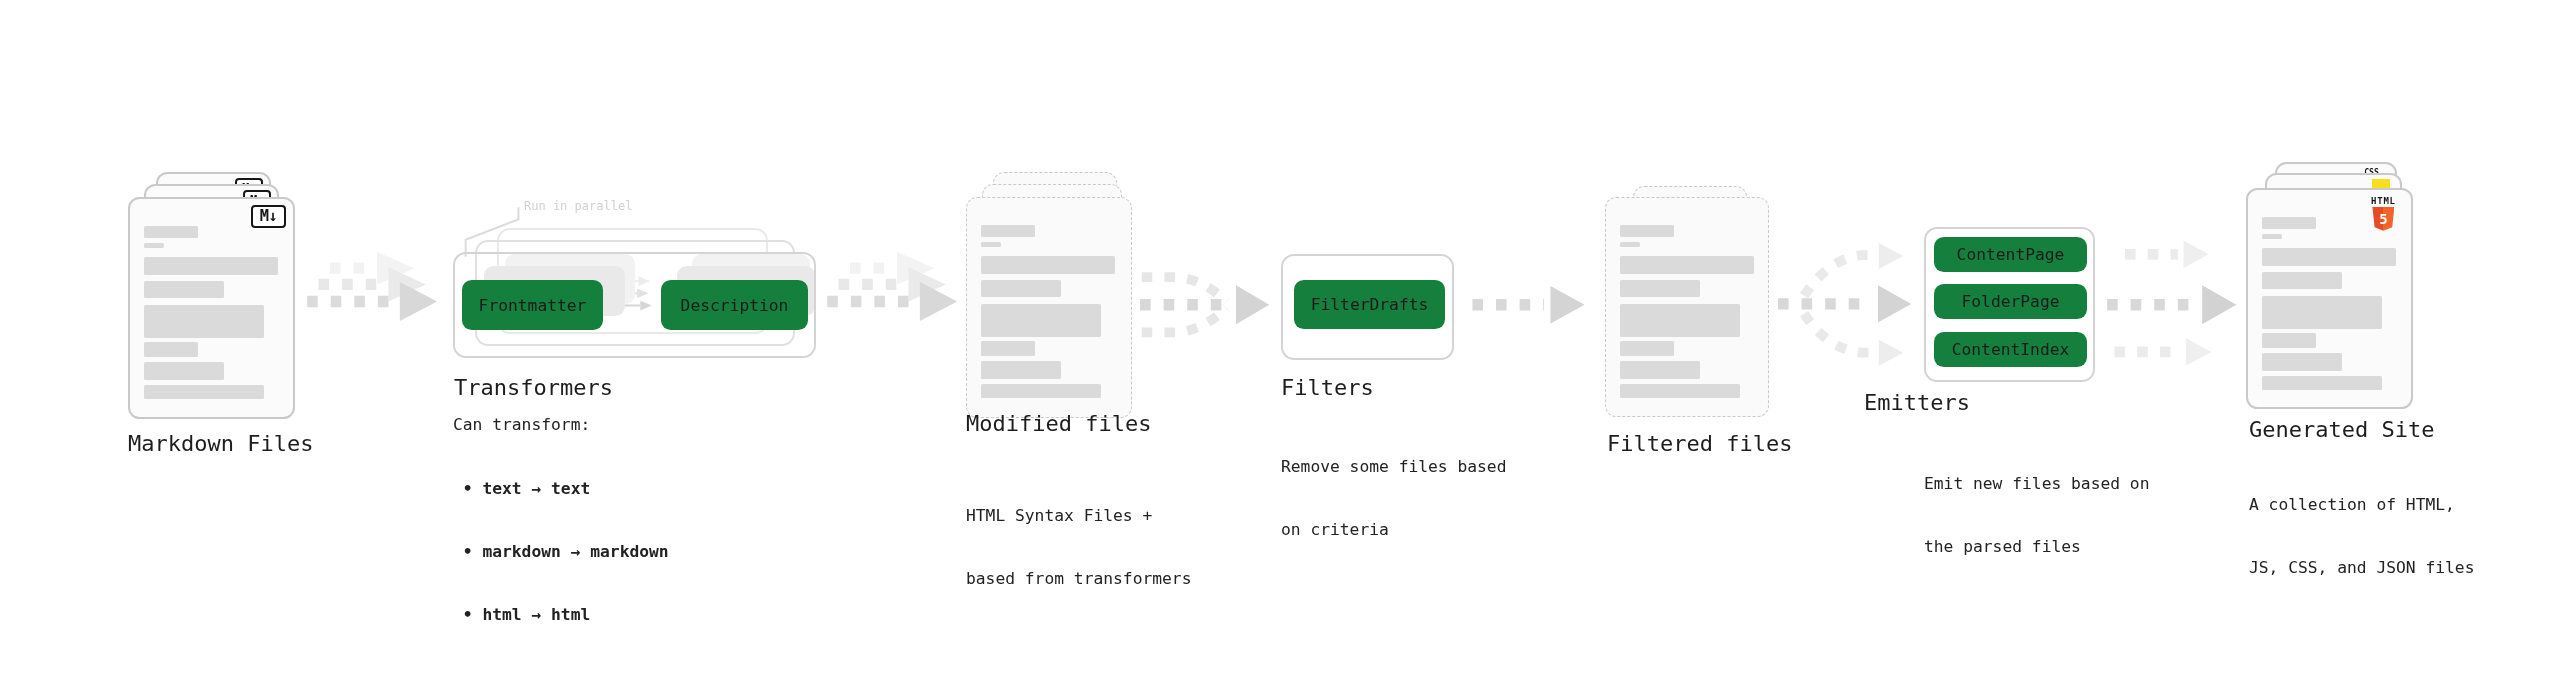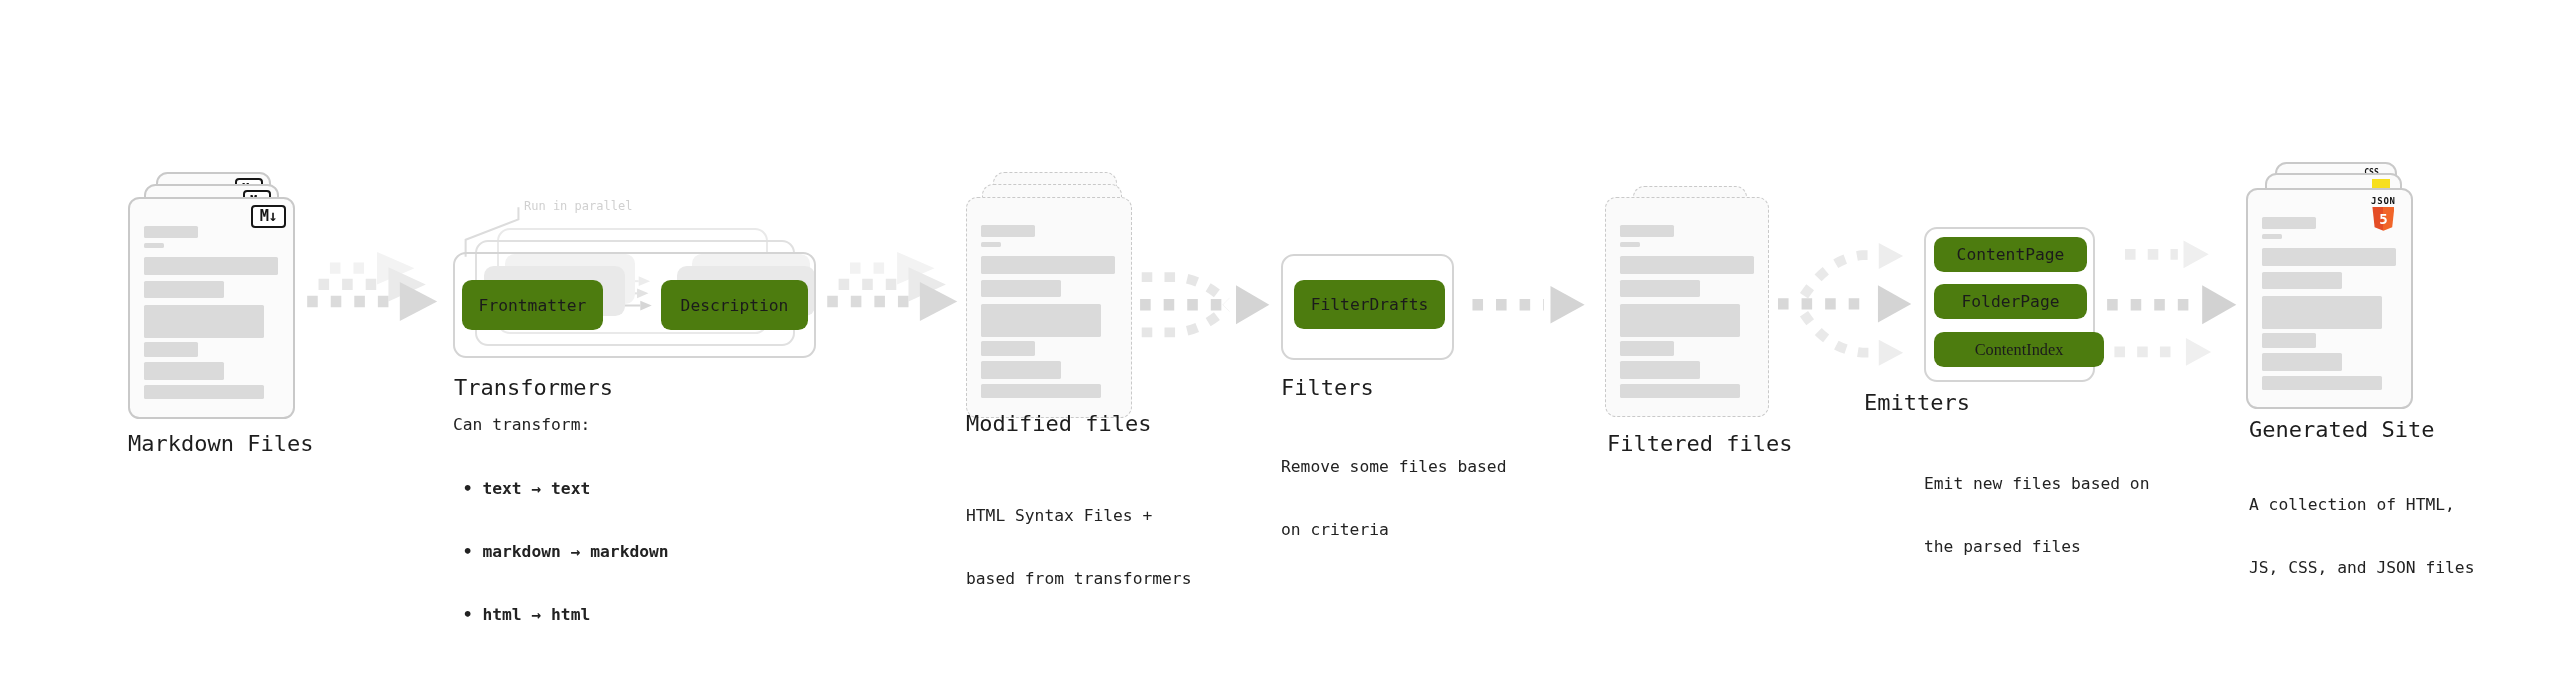--- a/index.html
+++ b/index.html
@@ -26,21 +26,21 @@
   .html5-badge .word{font-size:9px;font-weight:bold;color:#161616;letter-spacing:0.8px;}
   .html5-badge .shield{width:22px;height:23.6px;margin:1.6px auto 0;
        clip-path:polygon(0 0,100% 0,90% 85%,50% 100%,10% 85%);
        display:flex;align-items:center;justify-content:center;
        color:#ffffff;font-weight:bold;font-size:14px;}
 
   
   .frame{position:absolute;border:2px solid #d4d4d4;border-radius:13px;box-sizing:border-box;background:transparent;}
   .frame.l2{border-color:#e0e0e0;}
   .frame.l3{border-color:#e9e9e9;}
-  .pill{position:absolute;background:#4d7c0f;border-radius:9.8px;display:flex;align-items:center;justify-content:center;
+  .pill{position:absolute;background:#15803d;border-radius:9.8px;display:flex;align-items:center;justify-content:center;
         font-size:16.3px;color:#1b1b1b;white-space:nowrap;}
   .pill.ghost2{background:#e9e9e9;}
   .pill.ghost3{background:#f2f2f2;}
 
   
   .stage-label{position:absolute;font-size:22px;font-weight:500;line-height:24.4px;color:#1d1d1d;white-space:nowrap;}
   .stage-desc{position:absolute;font-size:16.3px;line-height:21px;color:#222222;white-space:pre;}
   .stage-desc span{display:block;}
   .note{position:absolute;font-size:12px;color:#d0d0d0;white-space:nowrap;}
   .bullets{position:absolute;font-size:16.3px;line-height:21px;color:#222222;white-space:pre;font-weight:bold;}
@@ -203,41 +203,41 @@
         <div class="bar" style="top: 163px; width: 80px; height: 18px;"></div>
         <div class="bar" style="top: 186px; width: 120px; height: 14px;"></div>
       </div>
     <div class="stage-label" style="left:1607px;top:432px;">Filtered files</div>
   </div>
 
   <div>
     <div class="frame" style="left:1924px;top:227px;width:171px;height:155px;"></div>
     <div class="pill" style="left:1934px;top:237px;width:153px;height:35px;font-size:16.3px;">ContentPage</div>
     <div class="pill" style="left:1934px;top:284px;width:153px;height:35px;font-size:16.3px;">FolderPage</div>
-    <div class="pill" style="left:1934px;top:332px;width:170px;height:35px;font-size:16.3px;font-family:Liberation Serif, serif;">ContentIndex</div>
+    <div class="pill" style="left:1934px;top:332px;width:153px;height:35px;font-size:16.3px;">ContentIndex</div>
     <div class="stage-label" style="left:1864px;top:391px;">Emitters</div>
     <div class="stage-desc" style="left:1924px;top:431px;">
       <span>Emit new files based on</span>
       <span>the parsed files</span>
     </div>
   </div>
 
   <div>
     <div class="doc-card" style="left:2275px;top:162px;width:122px;height:57px;">
       <div class="css-badge">
         <div class="word">CSS</div>
         <div class="ubar" style="background: rgb(41, 101, 241);"></div>
       </div>
     </div>
     <div class="doc-card" style="left:2265px;top:173px;width:137px;height:57px;">
       <div class="js-badge" style="background: rgb(247, 223, 30);"></div>
     </div>
     <div class="doc-card" style="left:2246px;top:188px;width:167px;height:221px;">
       <div class="html5-badge">
-        <div class="word">JSON</div>
+        <div class="word">HTML</div>
         <div class="shield" style="background: linear-gradient(90deg, rgb(228, 77, 38) 50%, rgb(241, 101, 41) 50%);">
           <span>5</span>
         </div>
       </div>
     <div class="bar" style="top: 27px; width: 54px; height: 12.2px;"></div>
         <div class="bar" style="top: 44px; width: 19.5px; height: 4.9px;"></div>
         <div class="bar" style="top: 58px; width: 134px; height: 18px;"></div>
         <div class="bar" style="top: 82px; width: 80px; height: 17px;"></div>
         <div class="bar" style="top: 106px; width: 120px; height: 32.5px;"></div>
         <div class="bar" style="top: 143px; width: 54px; height: 15.4px;"></div>

